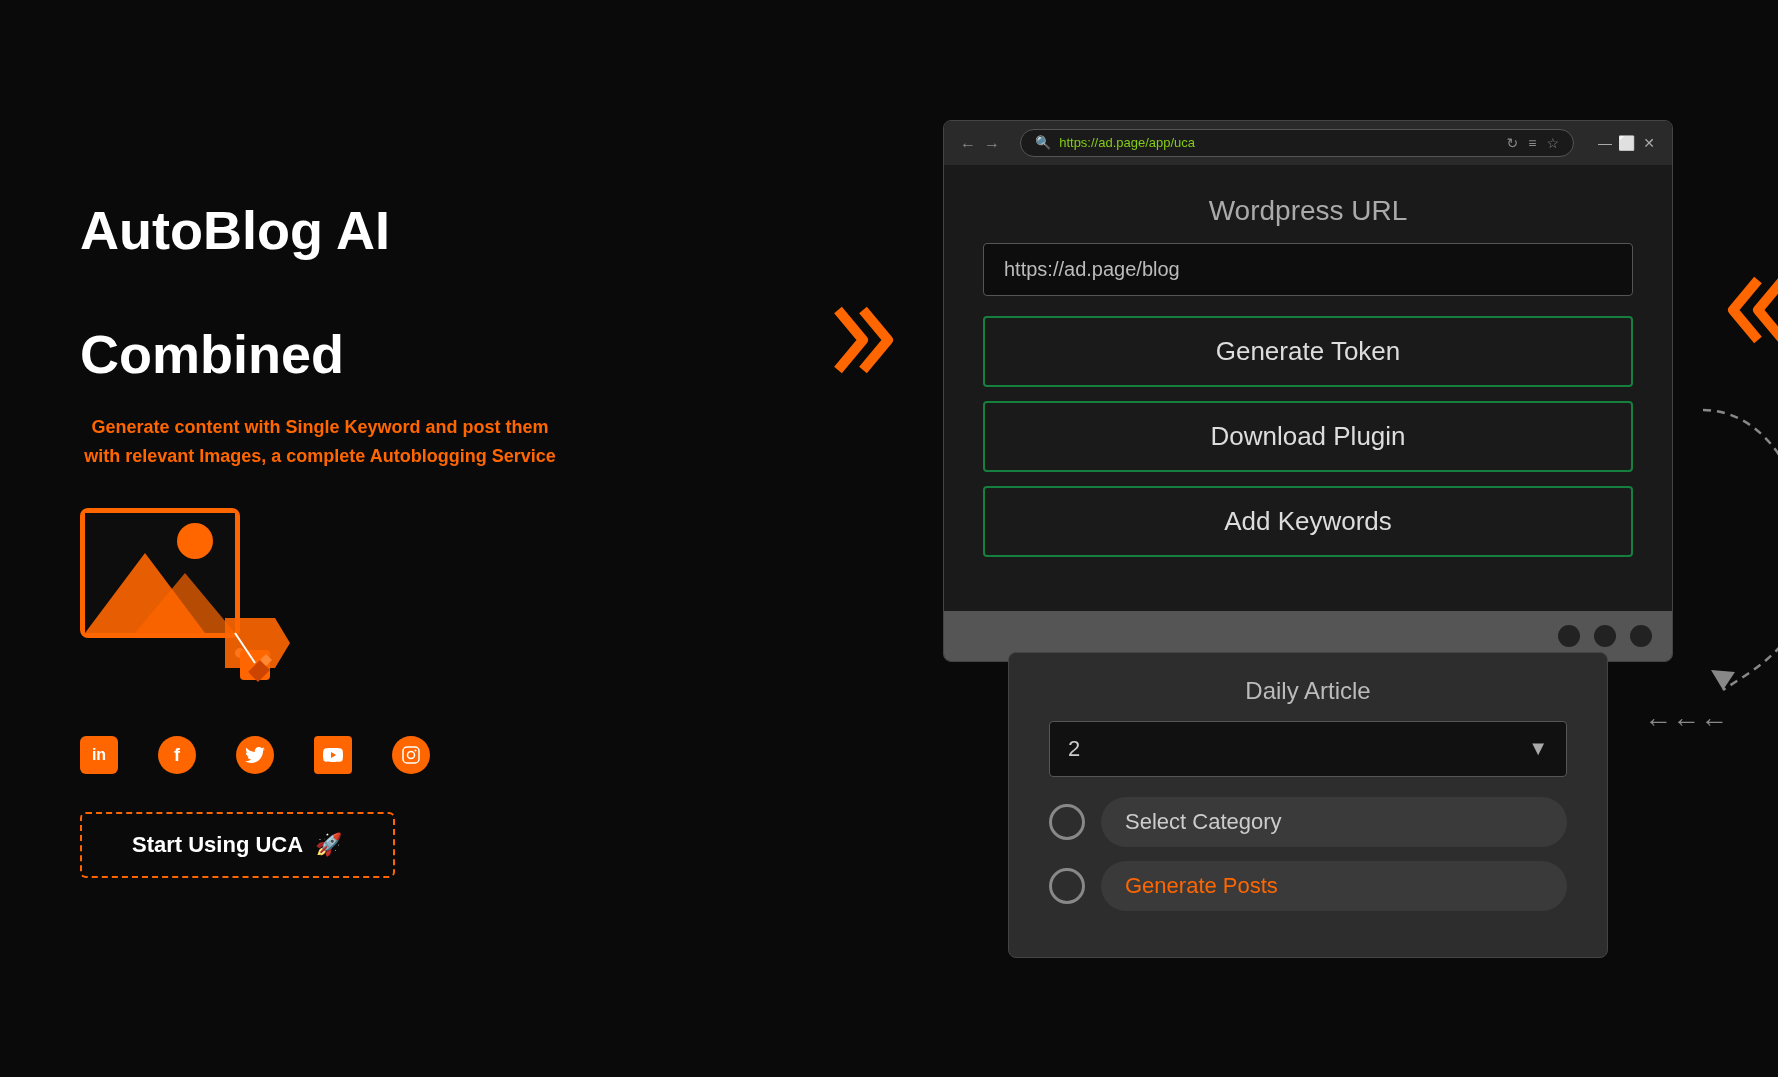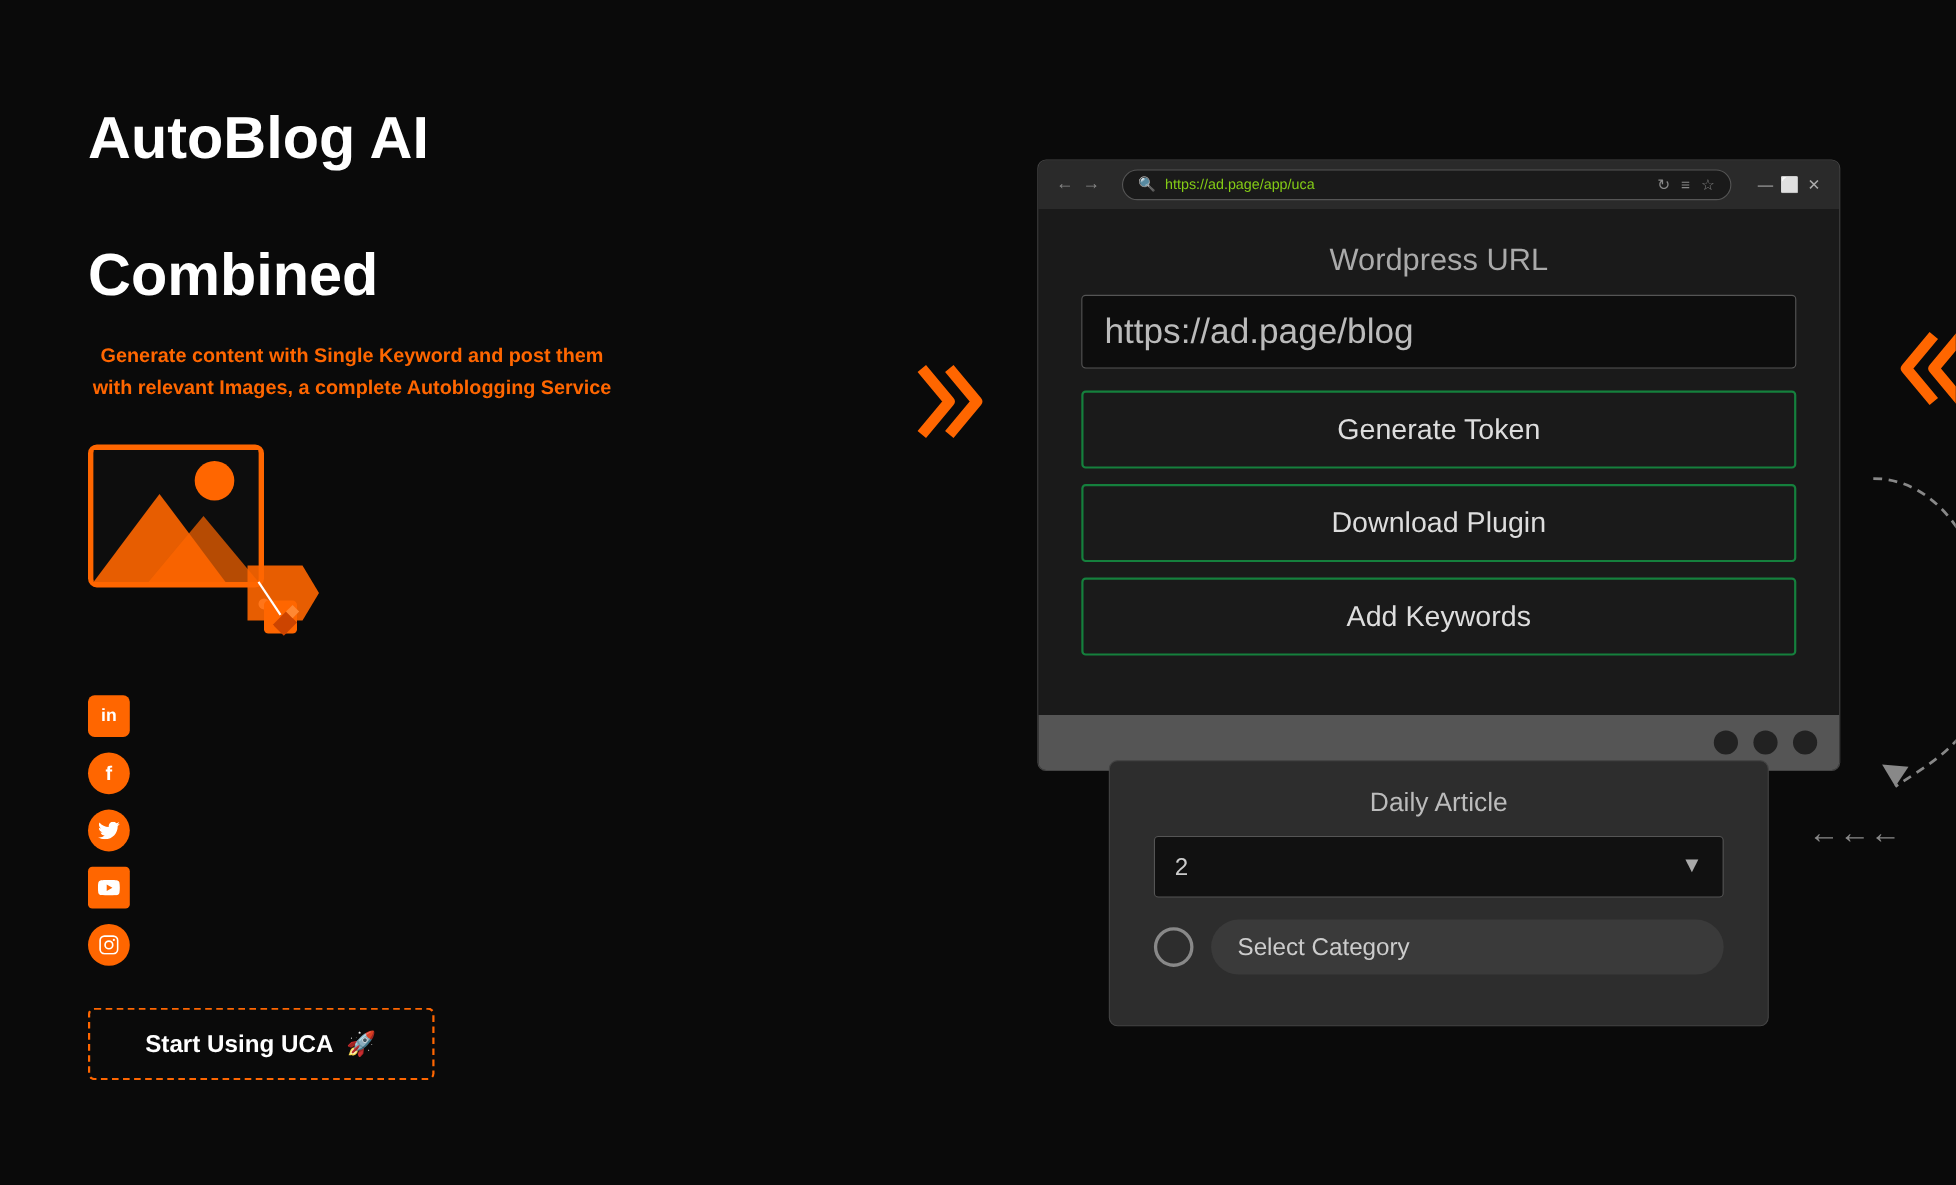--- a/index.html
+++ b/index.html
@@ -85,24 +85,23 @@
       height: 10px;
       background: #ffffff;
       border-radius: 50%;
       position: absolute;
       bottom: 30px;
       left: 155px;
     }
 
     .social-icons {
       display: flex;
-      gap: 14px;
+      gap: 40px;
       align-items: center;
       margin-top: 10px;
-      flex-direction: column;
     }
 
     .social-icon {
       width: 38px;
       height: 38px;
       background: #ff6600;
       border-radius: 6px;
       display: flex;
       align-items: center;
       justify-content: center;
@@ -217,21 +216,21 @@
       font-size: 28px;
       text-align: center;
       margin-bottom: 16px;
     }
 
     .wp-url-input {
       width: 100%;
       background: #0d0d0d;
       border: 1px solid #555;
       color: #bbb;
-      font-size: 32px;
+      font-size: 20px;
       padding: 14px 20px;
       border-radius: 4px;
       margin-bottom: 20px;
       text-align: left;
     }
 
     .action-btn {
       width: 100%;
       background: transparent;
       border: 2px solid #15803d;
@@ -464,20 +463,24 @@
         <div class="daily-select">
           <span>2</span>
           <span class="select-arrow">▼</span>
         </div>
 
         <div class="radio-row">
           <div class="radio-btn"></div>
           <div class="radio-label-box">Select Category</div>
         </div>
 
+        <div class="radio-row">
+          <div class="radio-btn"></div>
+          <div class="radio-label-box orange-text">Generate Posts</div>
+        </div>
 
       </div>
 
       <div style="position:absolute;right:-120px;top:50px;color:#888;font-size:28px;z-index:5;">
         ←←←
       </div>
     </div>
 
   </div>
 

